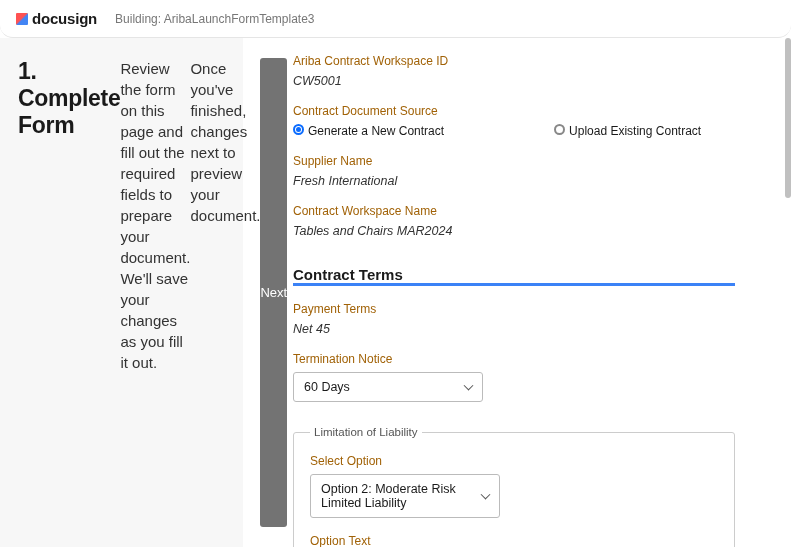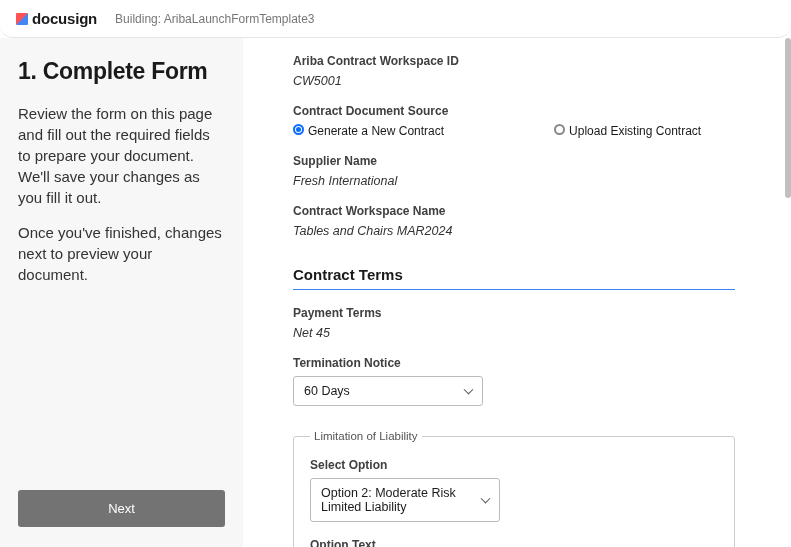--- a/index.html
+++ b/index.html
@@ -3,38 +3,38 @@
 <meta charset="utf-8">
 <style>
   * { box-sizing: border-box; margin: 0; padding: 0; }
   body { font-family: -apple-system, BlinkMacSystemFont, "Segoe UI", Helvetica, Arial, sans-serif; font-size: 13px; color: #1a1a1a; background: #fff; width: 791px; height: 547px; overflow: hidden; display: flex; flex-direction: column; }
   .topbar { display: flex; align-items: center; padding: 10px 16px; border-bottom: 1px solid #e5e5e5; border-radius: 13px; }
   .logo { display: flex; align-items: center; margin-right: 18px; }
   .logo-icon { width: 12px; height: 12px; background: linear-gradient(135deg,#ff5252 0 45%,#4285f4 55% 100%); margin-right: 4px; border-radius:1px;}
   .logo-text { font-weight: 600; font-size: 15px; letter-spacing: -0.2px; }
   .building { font-size: 12px; color: #777; }
   .main { display: flex; flex: 1; overflow: hidden; }
-  .sidebar { width: 243px; background: #f7f7f7; padding: 20px 18px; display: flex; flex-direction: column; }
+  .sidebar { width: 243px; background: #f7f7f7; padding: 20px 18px; display: flex; flex-direction: row; }
   .sidebar h1 { font-size: 23px; font-weight: 600; margin-bottom: 18px; letter-spacing: -0.3px;}
   .sidebar p { font-size: 15px; color: #333; line-height: 1.4; margin-bottom: 14px; }
   .spacer { flex: 1; }
   .next-btn { background: #737373; color: #fff; border: none; padding: 11px 0; font-size: 13px; border-radius: 3px; cursor: pointer; width: 100%; }
   .form-area-wrap { flex: 1; position: relative; }
   .form-area { position:absolute; top:0; left:0; right:6px; bottom:0; overflow-y: auto; padding: 10px 50px 20px 50px; }
   .scrollbar-track { position:absolute; top:0; right:0; width:6px; height:100%; }
   .scrollbar-thumb { position:absolute; right:0; top:0; width:6px; height:160px; background:#c0c0c0; border-radius:3px;}
-  .field-label { font-size: 12px; font-weight: 700; color: #404040; margin-top: 16px; }
+  .field-label { font-size: 12px; font-weight: 400; color: #a16207; margin-top: 16px; }
   .field-label.first { margin-top: 6px; }
   .field-value { font-size: 12.5px; color: #333; margin-top: 6px; font-style: italic; }
   .radio-row { display: flex; gap: 110px; margin-top: 6px; align-items: center; }
   .radio-item { display: flex; align-items: flex-start; gap: 4px; font-size: 12px; }
   .radio-dot { width: 11px; height: 11px; border-radius: 50%; border: 2px solid #0b6cff; display:inline-flex; align-items:center; justify-content:center;}
   .radio-dot.filled::after { content:""; width:5px; height:5px; background:#0b6cff; border-radius:50%; }
   .radio-dot.empty { border-color:#888; }
-  .section-heading { font-size: 15px; font-weight: 600; margin-top: 28px; padding-bottom: 6px; border-bottom: 1px solid #3b82f6; }
+  .section-heading { font-size: 15px; font-weight: 600; margin-top: 28px; border-bottom: 3px solid #3b82f6; }
   .select-box { margin-top: 6px; border: 1px solid #bbb; border-radius: 3px; padding: 7px 28px 7px 10px; font-size: 12.5px; width: 190px; position: relative; cursor:pointer; background:#fff;}
   .select-box::after { content: ""; position: absolute; right: 10px; top: 50%; width: 6px; height: 6px; border-right: 1.4px solid #555; border-bottom: 1.4px solid #555; transform: translateY(-70%) rotate(45deg); }
   fieldset.lol { border: 1px solid #ccc; border-radius: 3px; margin-top: 24px; padding: 12px 16px 16px 16px; }
   fieldset.lol legend { font-size: 11.5px; color: #555; padding: 0 4px; }
 </style>
 </head>
 <body>
 
 <div class="topbar">
   <div class="logo">

